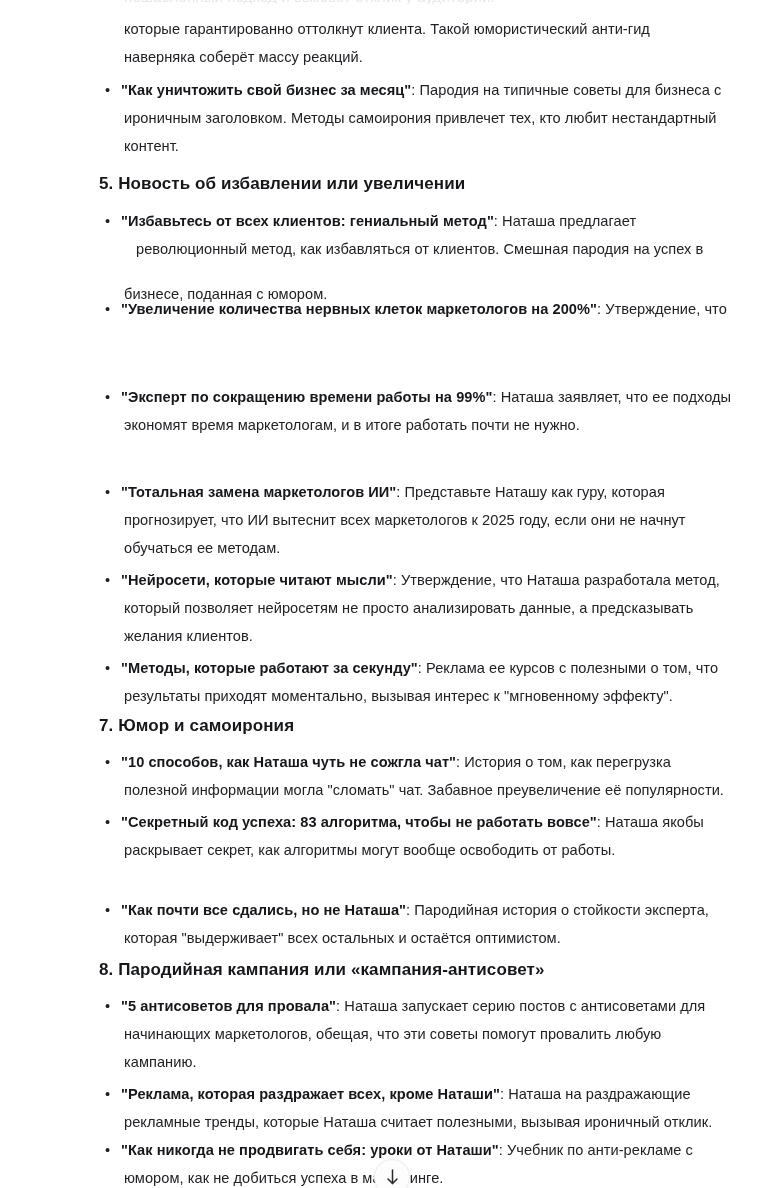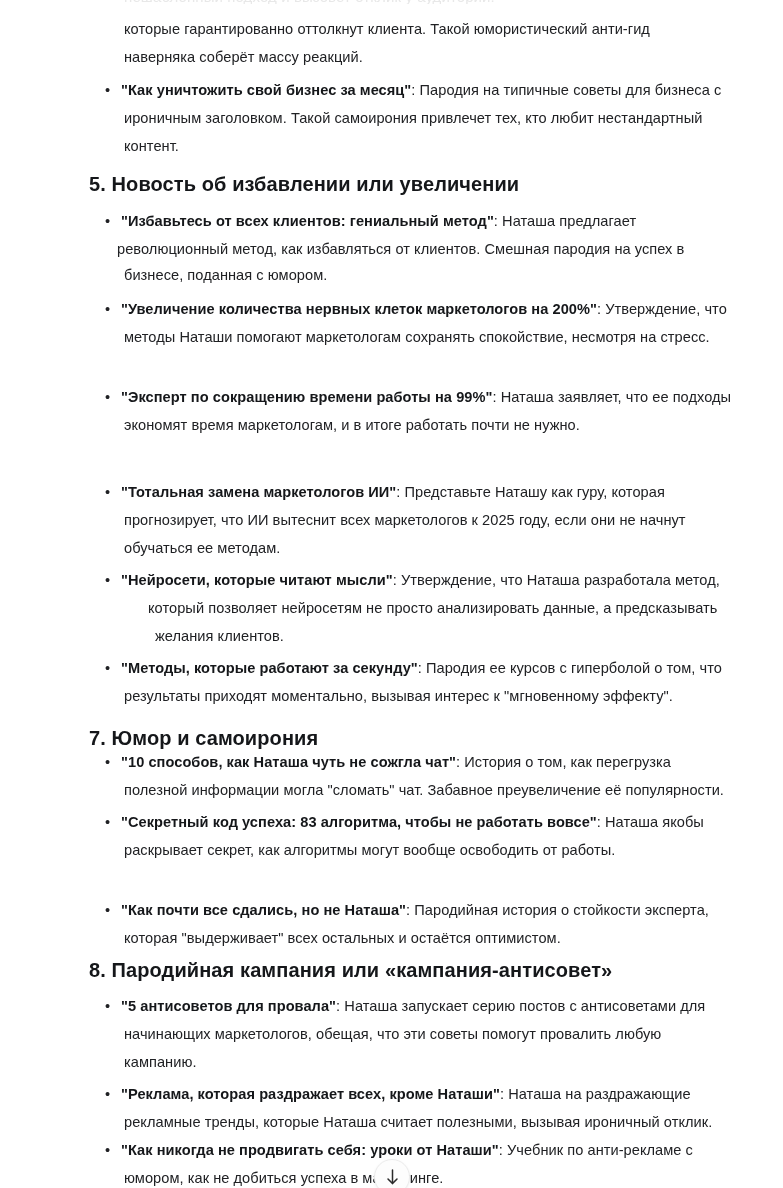--- a/index.html
+++ b/index.html
@@ -55,22 +55,22 @@
   .bullet-text b { font-weight:700; color:#15171a; }
   .cont-text {
     position:absolute;
     font-size:14.6px;
     line-height:28px;
     color:#202124;
     letter-spacing:0.05px;
   }
   .heading {
     position:absolute;
-    left:89px;
-    font-size:20px;
+    left:99px;
+    font-size:17px;
     font-weight:700;
     color:#15171a;
     line-height:24px;
     letter-spacing:0.1px;
   }
   
   .scroll-btn {
     position:absolute;
     left:374px; top:1159px;
     width:36px; height:36px;
@@ -92,66 +92,65 @@
 
   <div class="clipped-top">нешаблонный подход и вызовет отклик у аудитории.</div>
 
   <div class="para" style="left:124px; top:15px;">которые гарантированно оттолкнут клиента. Такой юмористический анти-гид</div>
   <div class="para" style="left:124px; top:43px;text-align:right;">наверняка соберёт массу реакций.</div>
 
   <div class="bullet-row" style="left:101px; top:76px; width:640px;">
     <span class="bullet-dot">•</span>
     <span class="bullet-text"><b>"Как уничтожить свой бизнес за месяц"</b><span>: Пародия на типичные советы для бизнеса с</span></span>
   </div>
-  <div class="cont-text" style="left:124px; top:104px;">ироничным заголовком. Такой самоирония привлечет тех, кто любит нестандартный</div>
+  <div class="cont-text" style="left:124px; top:104px;">ироничным заголовком. Методы самоирония привлечет тех, кто любит нестандартный</div>
   <div class="cont-text" style="left:124px; top:132px;">контент.</div>
 
   <div class="heading" style="top:172px;">5. Новость об избавлении или увеличении</div>
 
   <div class="bullet-row" style="left:101px; top:207px; width:640px;">
     <span class="bullet-dot">•</span>
     <span class="bullet-text"><b>"Избавьтесь от всех клиентов: гениальный метод"</b><span>: Наташа предлагает</span></span>
   </div>
-  <div class="cont-text" style="left:117px; top:235px;text-align:right;">революционный метод, как избавляться от клиентов. Смешная пародия на успех в</div>
-  <div class="cont-text" style="left:124px; top:261px;">бизнесе, поданная с юмором.</div>
+  <div class="cont-text" style="left:136px; top:235px;text-align:right;">революционный метод, как избавляться от клиентов. Смешная пародия на успех в</div>
+  <div class="cont-text" style="left:124px; top:280px;">бизнесе, поданная с юмором.</div>
 
   <div class="bullet-row" style="left:101px; top:295px; width:650px;">
     <span class="bullet-dot">•</span>
     <span class="bullet-text"><b>"Увеличение количества нервных клеток маркетологов на 200%"</b><span>: Утверждение, что</span></span>
   </div>
-  <div class="cont-text" style="left:124px; top:323px;">методы Наташи помогают маркетологам сохранять спокойствие, несмотря на стресс.</div>
 
   <div class="bullet-row" style="left:101px; top:383px; width:650px;">
     <span class="bullet-dot">•</span>
     <span class="bullet-text"><b>"Эксперт по сокращению времени работы на 99%"</b><span>: Наташа заявляет, что ее подходы</span></span>
   </div>
   <div class="cont-text" style="left:124px; top:411px;">экономят время маркетологам, и в итоге работать почти не нужно.</div>
 
 
   <div class="bullet-row" style="left:101px; top:478px; width:640px;">
     <span class="bullet-dot">•</span>
     <span class="bullet-text"><b>"Тотальная замена маркетологов ИИ"</b><span>: Представьте Наташу как гуру, которая</span></span>
   </div>
   <div class="cont-text" style="left:124px; top:506px;">прогнозирует, что ИИ вытеснит всех маркетологов к 2025 году, если они не начнут</div>
   <div class="cont-text" style="left:124px; top:534px;text-align:right;">обучаться ее методам.</div>
 
   <div class="bullet-row" style="left:101px; top:566px; width:645px;">
     <span class="bullet-dot">•</span>
     <span class="bullet-text"><b>"Нейросети, которые читают мысли"</b><span>: Утверждение, что Наташа разработала метод,</span></span>
   </div>
-  <div class="cont-text" style="left:124px; top:594px;margin-left:24px;">который позволяет нейросетям не просто анализировать данные, а предсказывать</div>
-  <div class="cont-text" style="left:124px; top:622px;margin-left:31px;">желания клиентов.</div>
+  <div class="cont-text" style="left:124px; top:594px;">который позволяет нейросетям не просто анализировать данные, а предсказывать</div>
+  <div class="cont-text" style="left:124px; top:622px;">желания клиентов.</div>
 
   <div class="bullet-row" style="left:101px; top:654px; width:645px;">
     <span class="bullet-dot">•</span>
-    <span class="bullet-text"><b>"Методы, которые работают за секунду"</b><span>: Пародия ее курсов с гиперболой о том, что</span></span>
+    <span class="bullet-text"><b>"Методы, которые работают за секунду"</b><span>: Реклама ее курсов с полезными о том, что</span></span>
   </div>
   <div class="cont-text" style="left:124px; top:682px;">результаты приходят моментально, вызывая интерес к "мгновенному эффекту".</div>
 
-  <div class="heading" style="top:714px;margin-top:12px;">7. Юмор и самоирония</div>
+  <div class="heading" style="top:714px;">7. Юмор и самоирония</div>
 
   <div class="bullet-row" style="left:101px; top:748px; width:640px;">
     <span class="bullet-dot">•</span>
     <span class="bullet-text"><b>"10 способов, как Наташа чуть не сожгла чат"</b><span>: История о том, как перегрузка</span></span>
   </div>
   <div class="cont-text" style="left:124px; top:776px;">полезной информации могла "сломать" чат. Забавное преувеличение её популярности.</div>
 
   <div class="bullet-row" style="left:101px; top:808px; width:650px;">
     <span class="bullet-dot">•</span>
     <span class="bullet-text"><b>"Секретный код успеха: 83 алгоритма, чтобы не работать вовсе"</b><span>: Наташа якобы</span></span>

